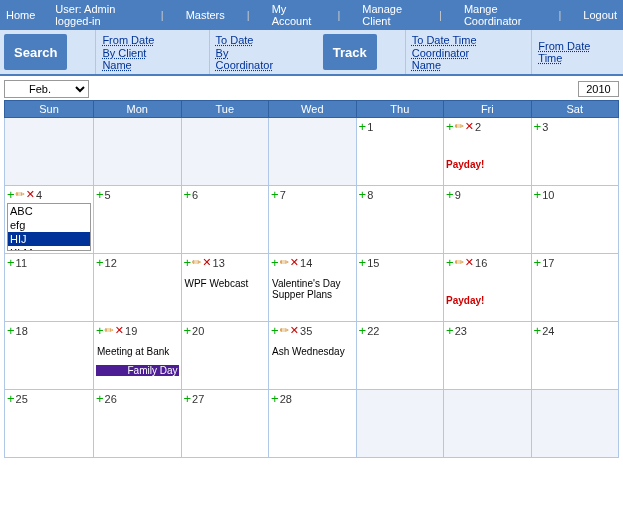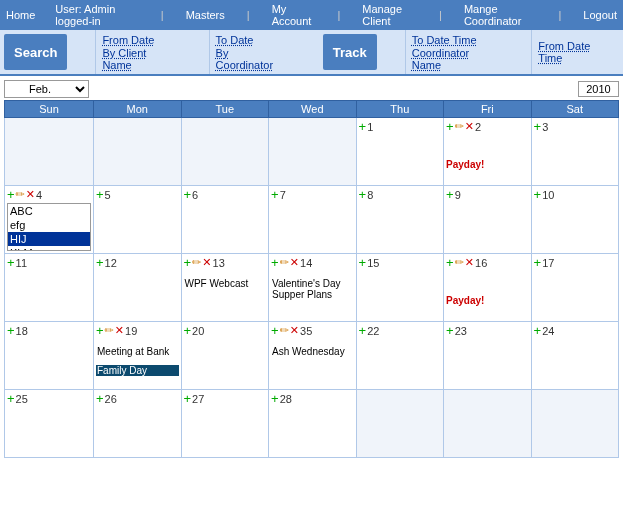--- a/index.html
+++ b/index.html
@@ -133,23 +133,24 @@
 
     .event-item {
       font-size: 10px;
       color: #000;
       background: transparent;
       margin: 8px 0;
       padding: 0 1px;
       cursor: pointer;
     }
     .event-item.selected {
-      background: #0c4a6e;
+      background: #4c1d95;
       color: #fff;
       display: block;
+      text-align: right;
     }
 
     
     .day-list {
       border: 1px solid #999;
       background: #fff;
       width: 84px;
       font-size: 10px;
       overflow-y: auto;
       max-height: 48px;

